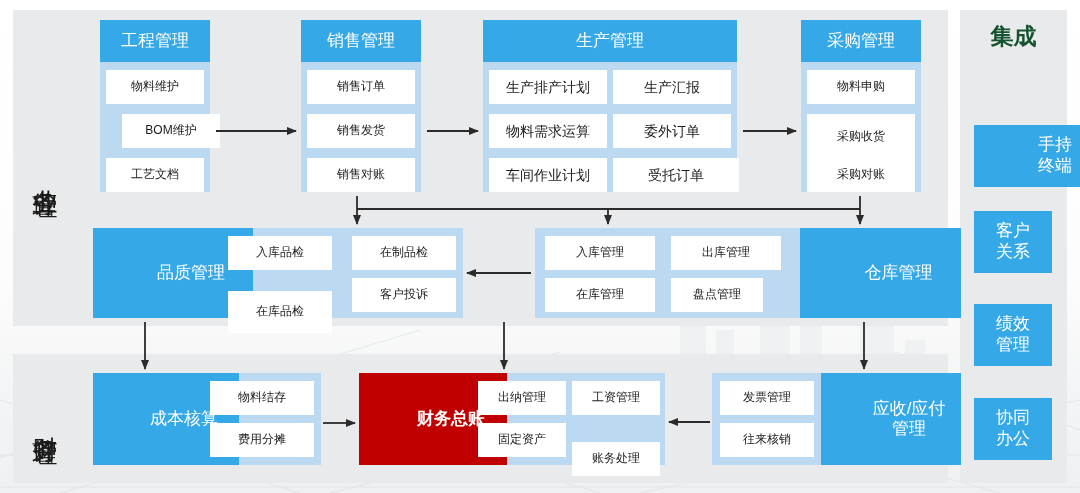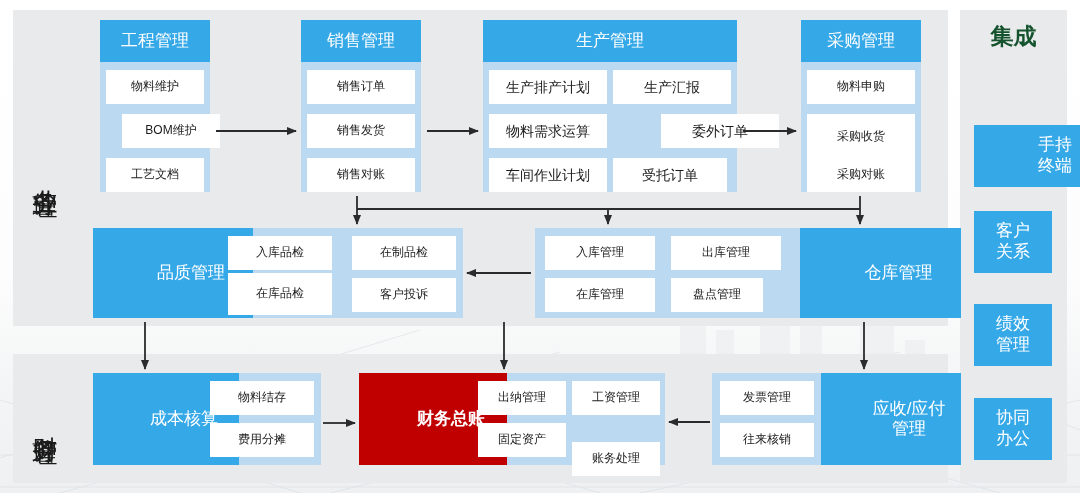--- a/index.html
+++ b/index.html
@@ -161,34 +161,34 @@
   <div class="tile" style="left:307px;top:70px;width:108px;height:34px;">销售订单</div>
   <div class="tile" style="left:307px;top:114px;width:108px;height:34px;">销售发货</div>
   <div class="tile" style="left:307px;top:158px;width:108px;height:34px;">销售对账</div>
 
   <div class="group" style="left:483px;top:20px;width:254px;height:172px;"></div>
   <div class="group-header" style="left:483px;top:20px;width:254px;height:42px;">生产管理</div>
   <div class="tile small" style="left:489px;top:70px;width:118px;height:34px;">生产排产计划</div>
   <div class="tile small" style="left:489px;top:114px;width:118px;height:34px;">物料需求运算</div>
   <div class="tile small" style="left:489px;top:158px;width:118px;height:34px;">车间作业计划</div>
   <div class="tile small" style="left:613px;top:70px;width:118px;height:34px;">生产汇报</div>
-  <div class="tile small" style="left:613px;top:114px;width:118px;height:34px;margin-left:48px;">委外订单</div>
-  <div class="tile small" style="left:613px;top:158px;width:114px;height:34px;">受托订单</div>
+  <div class="tile small" style="left:613px;top:114px;width:118px;height:34px;">委外订单</div>
+  <div class="tile small" style="left:613px;top:158px;width:126px;height:34px;">受托订单</div>
 
   <div class="group" style="left:801px;top:20px;width:120px;height:172px;"></div>
   <div class="group-header" style="left:801px;top:20px;width:120px;height:42px;">采购管理</div>
   <div class="tile" style="left:807px;top:70px;width:108px;height:34px;">物料申购</div>
   <div class="tile" style="left:807px;top:114px;width:108px;height:46px;">采购收货</div>
   <div class="tile" style="left:807px;top:158px;width:108px;height:34px;">采购对账</div>
 
   <div class="group" style="left:93px;top:228px;width:370px;height:90px;"></div>
   <div class="group-side" style="left:93px;top:228px;width:124px;height:90px;">品质管理</div>
   <div class="tile" style="left:228px;top:236px;width:104px;height:34px;">入库品检</div>
   <div class="tile" style="left:352px;top:236px;width:104px;height:34px;">在制品检</div>
-  <div class="tile" style="left:228px;top:273px;width:104px;height:42px;">在库品检</div>
+  <div class="tile" style="left:228px;top:291px;width:104px;height:42px;">在库品检</div>
   <div class="tile" style="left:352px;top:278px;width:104px;height:34px;">客户投诉</div>
 
   <div class="group" style="left:535px;top:228px;width:390px;height:90px;"></div>
   <div class="tile" style="left:545px;top:236px;width:110px;height:34px;">入库管理</div>
   <div class="tile" style="left:671px;top:236px;width:110px;height:34px;">出库管理</div>
   <div class="tile" style="left:545px;top:278px;width:110px;height:34px;">在库管理</div>
   <div class="tile" style="left:671px;top:278px;width:92px;height:34px;">盘点管理</div>
   <div class="group-side" style="left:800px;top:228px;width:125px;height:90px;">仓库管理</div>
 
   <div class="group" style="left:93px;top:373px;width:228px;height:92px;"></div>

